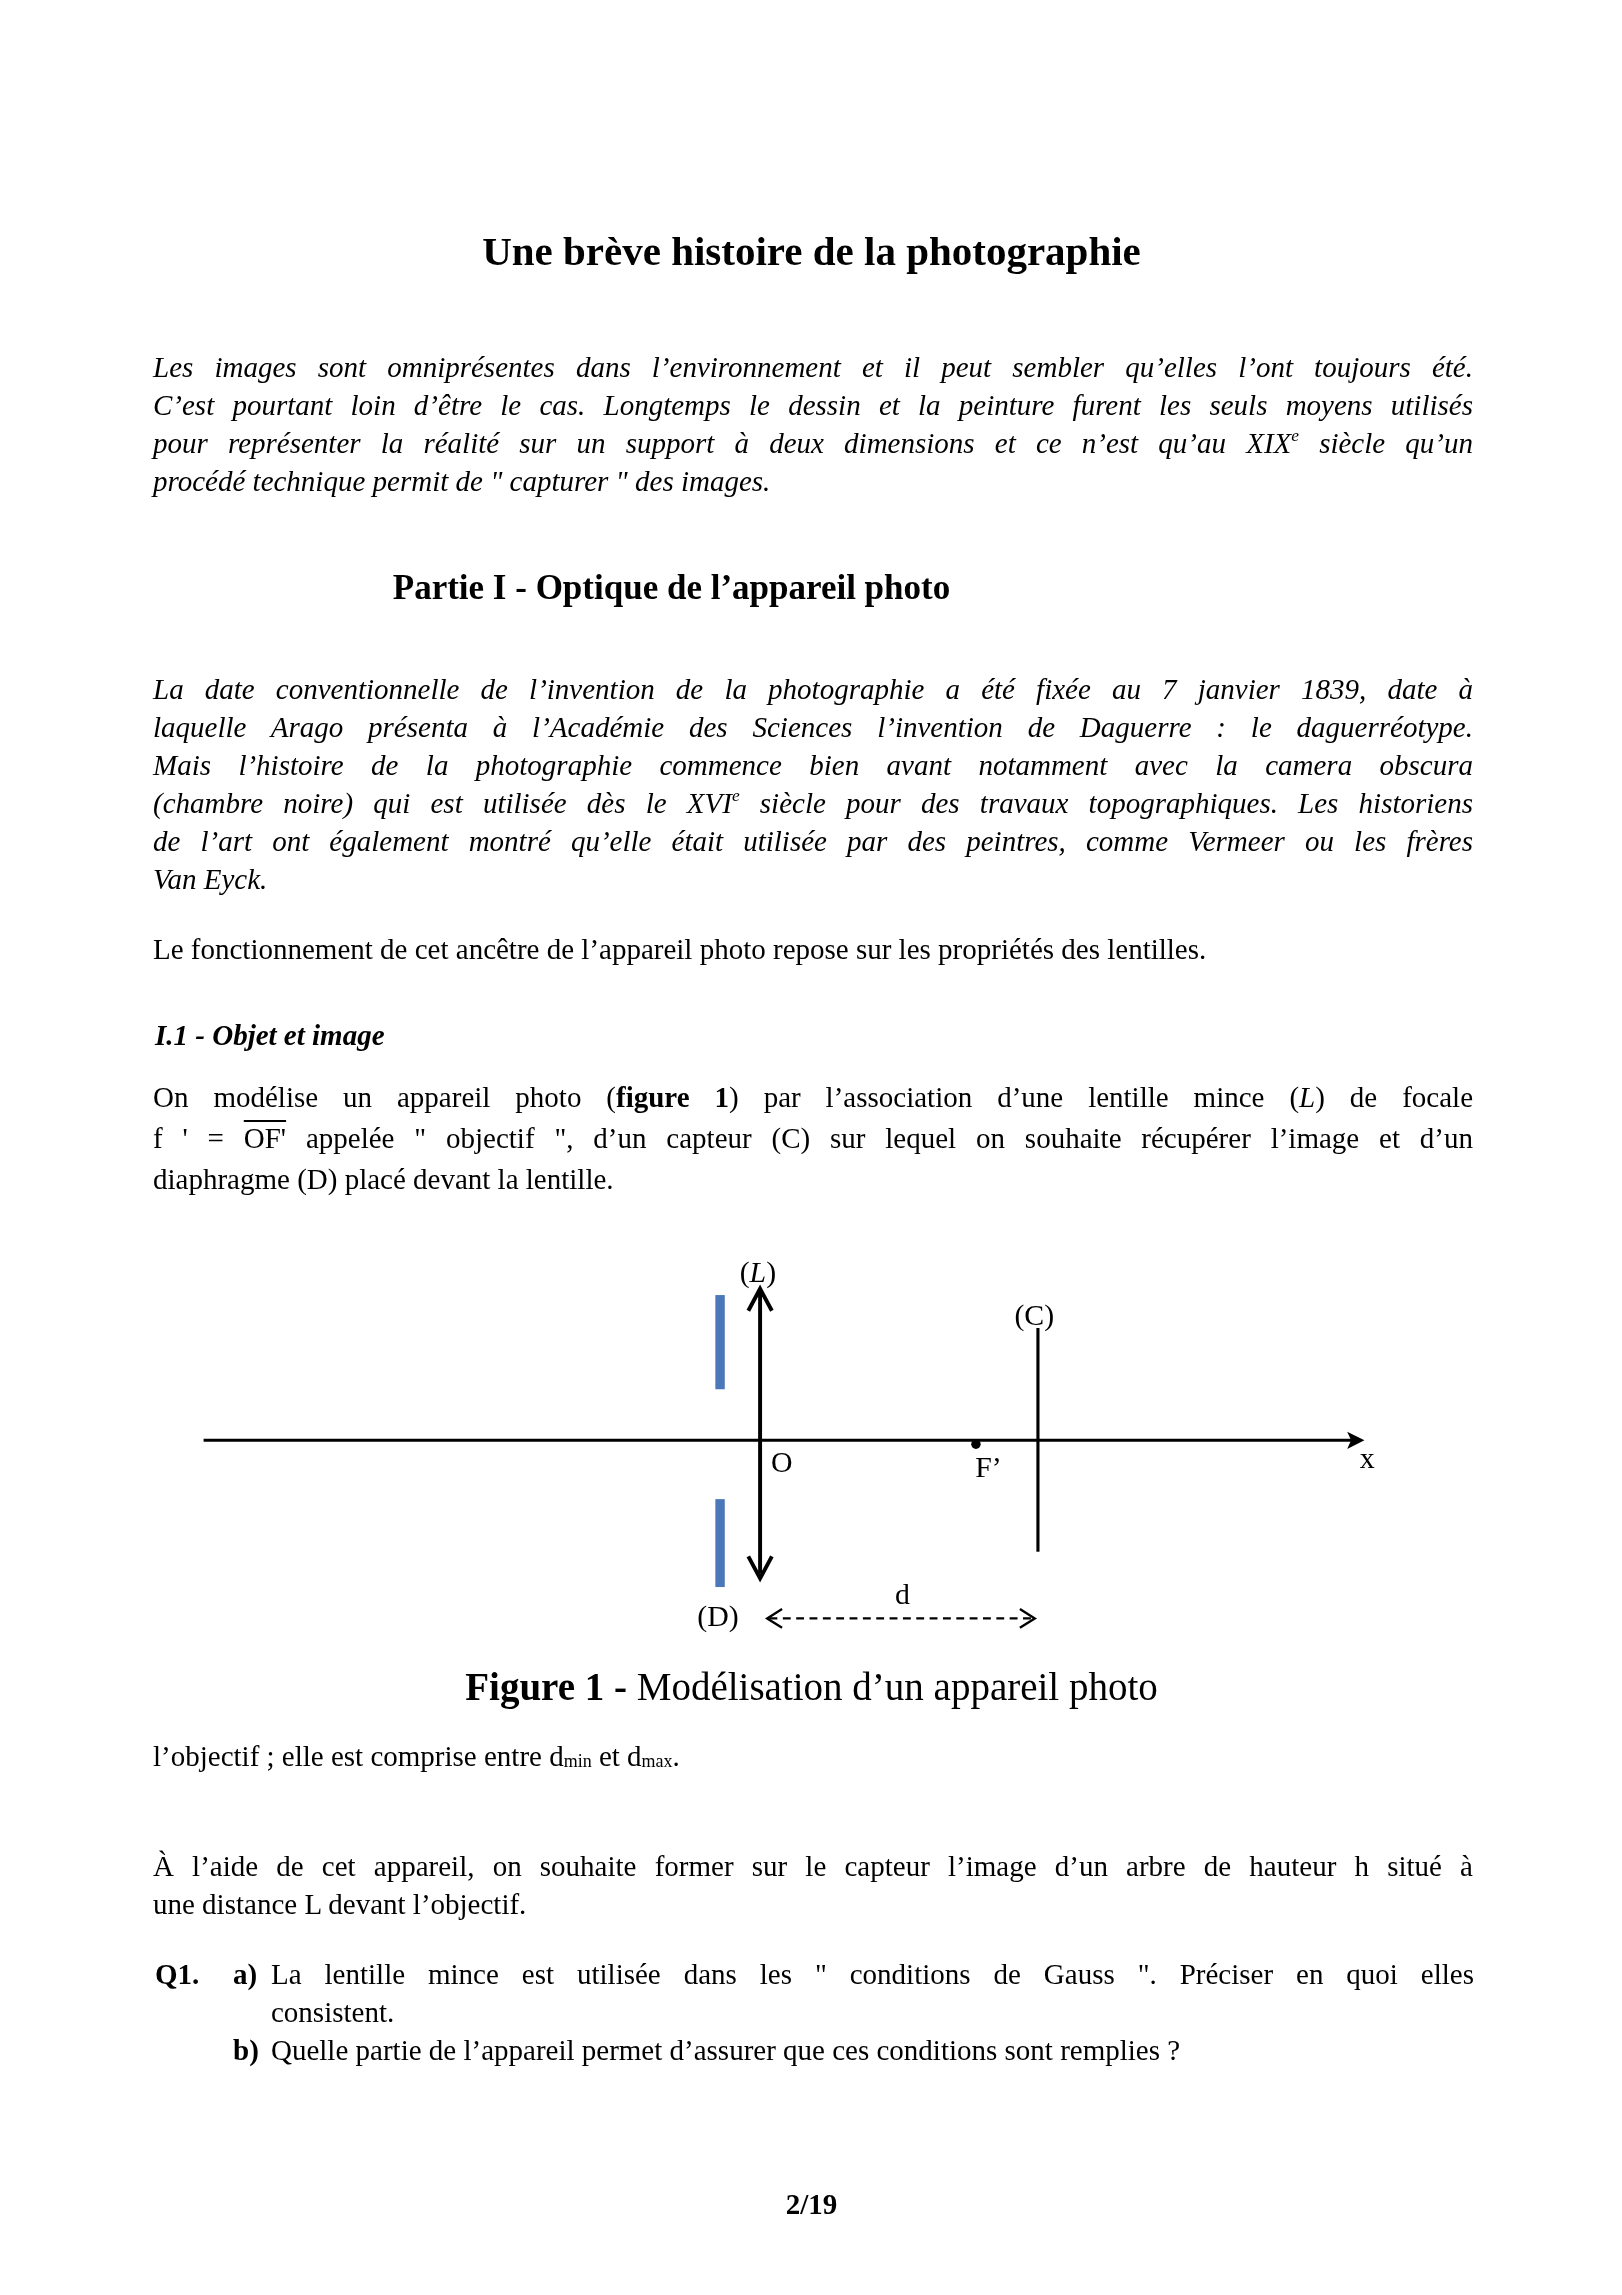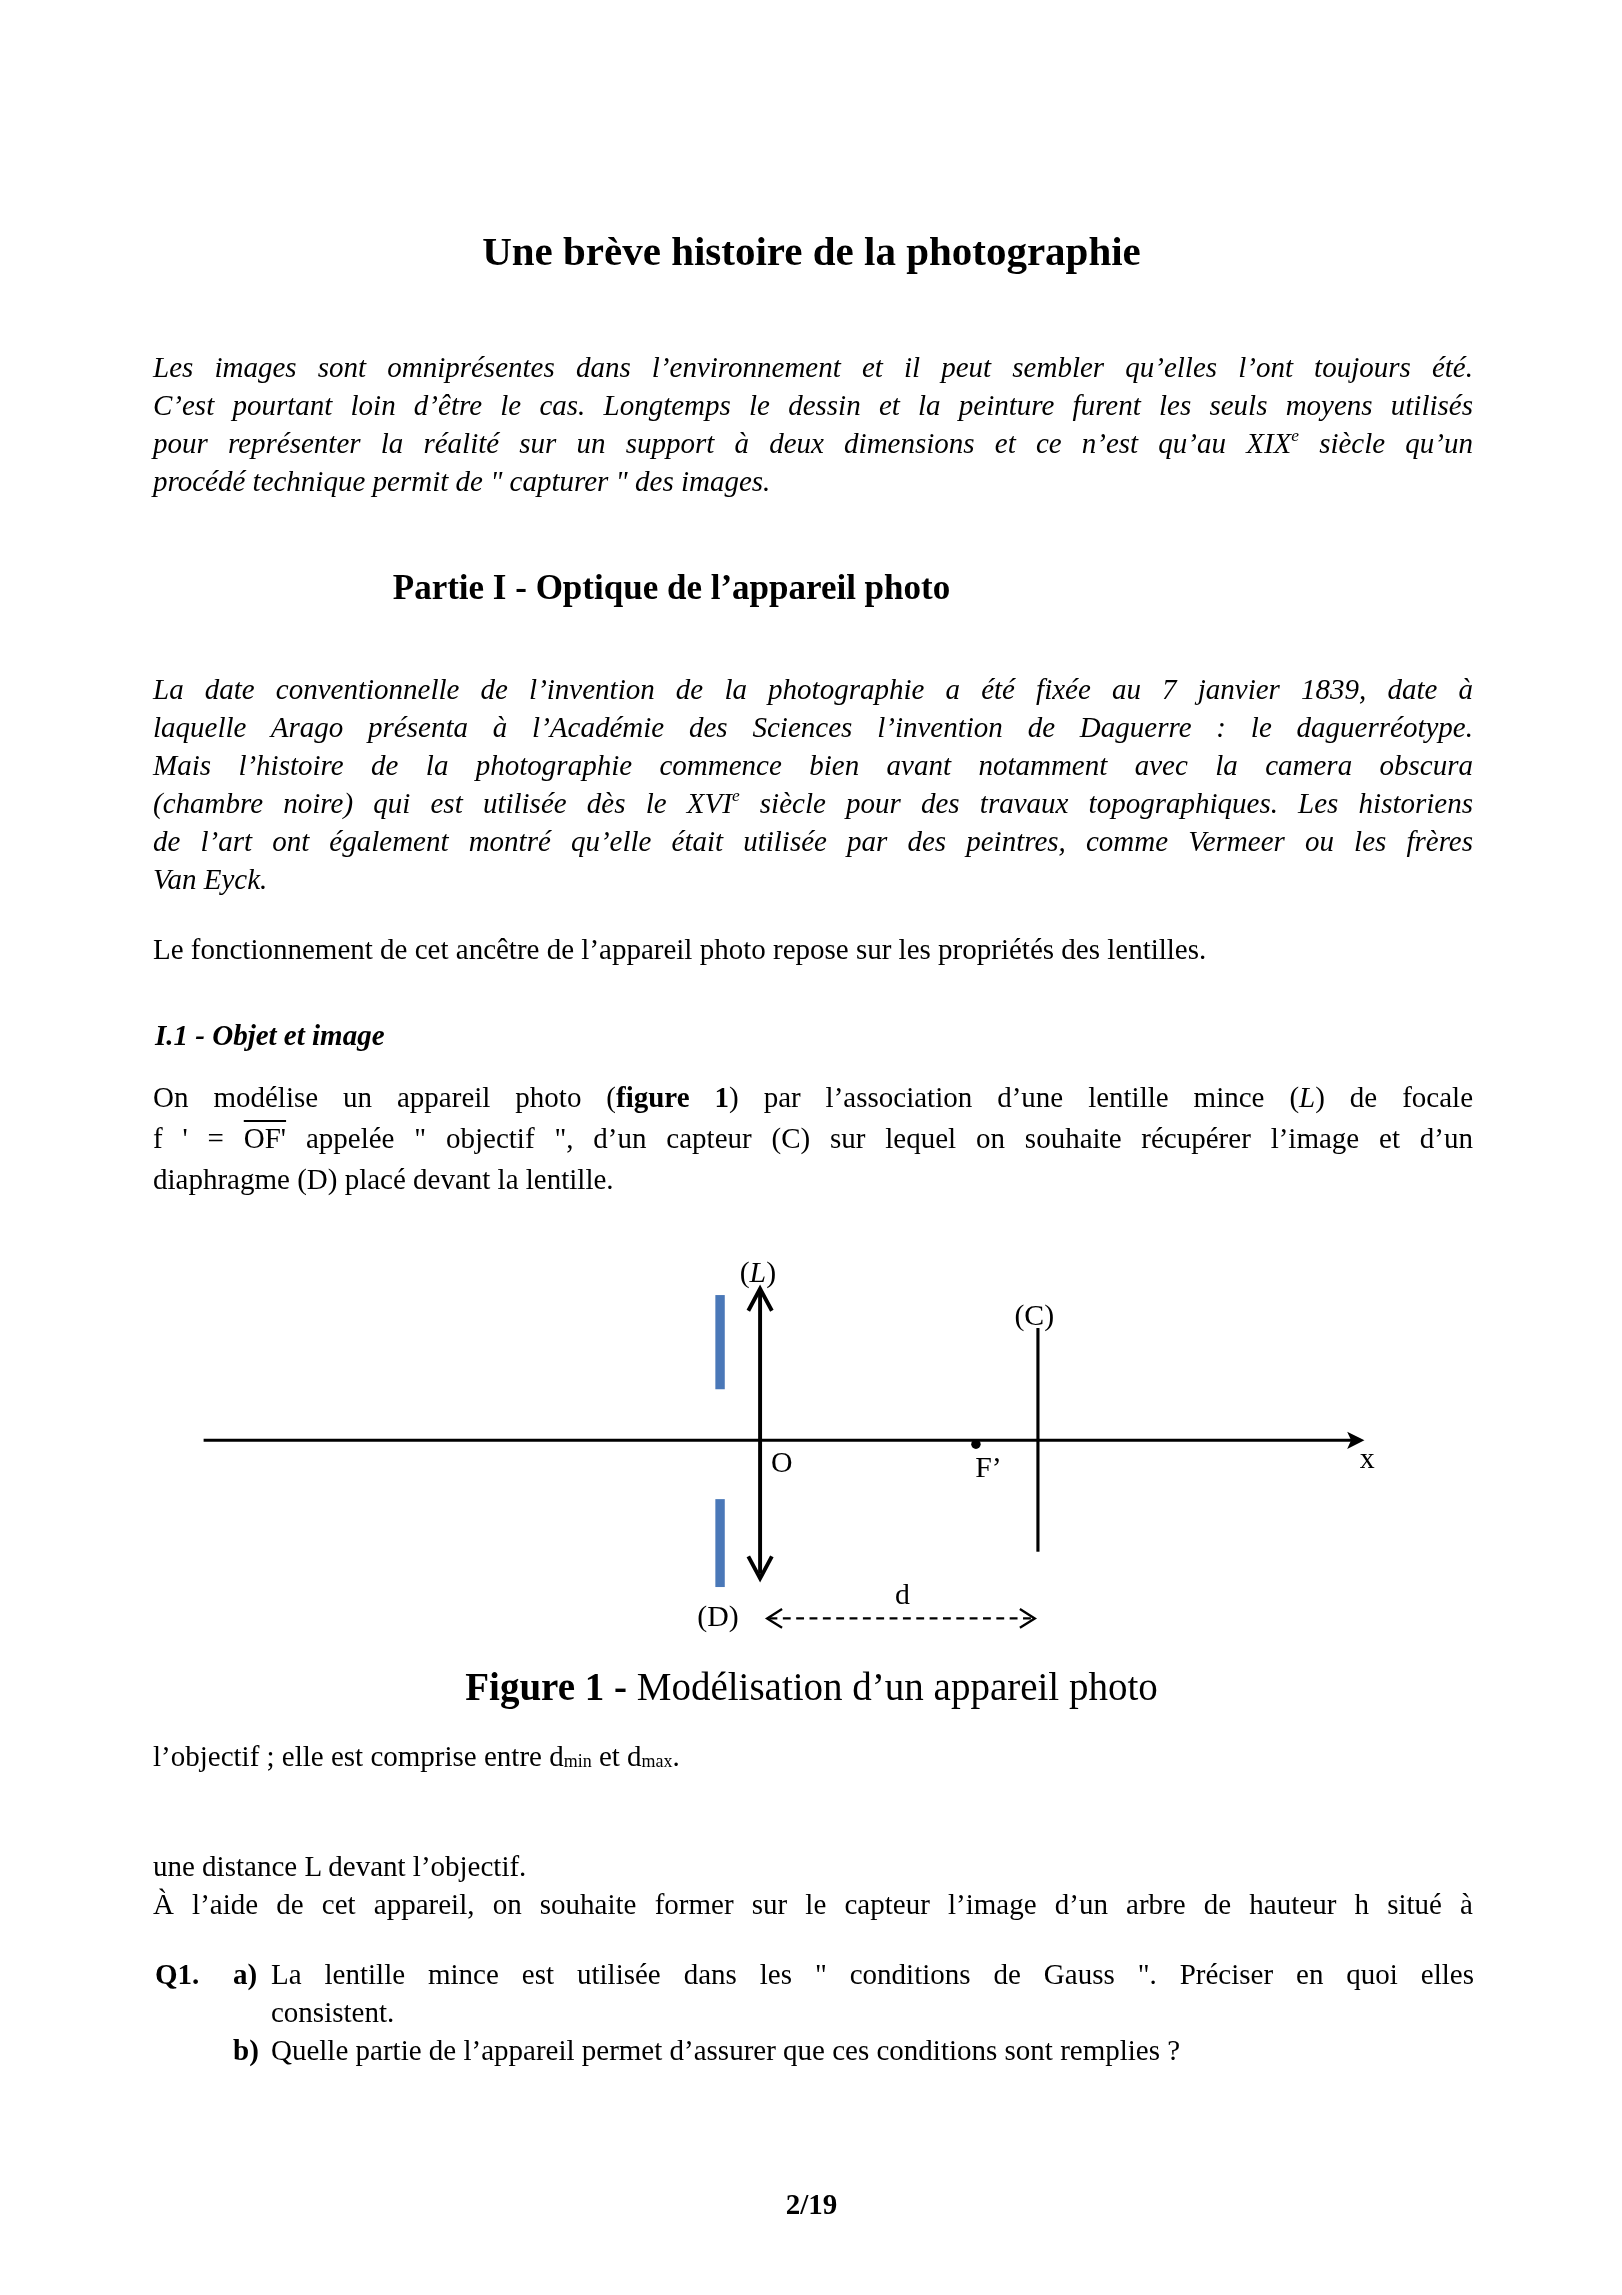--- a/index.html
+++ b/index.html
@@ -111,22 +111,22 @@
   <text class="diag-label" x="1140" y="2043">d</text>
 </svg>
 
 <div class="abs caption"><b>Figure 1 -</b><span> Modélisation d’un appareil photo</span></div>
 
 <div class="para" style="top:1737px;">
   <span class="line last"><span>l’objectif ; elle est comprise entre d</span><sub class="small">min</sub><span> et d</span><sub class="small">max</sub><span>.</span></span>
 </div>
 
 <div class="para" style="top:1847px;">
+  <span class="line">À l’aide de cet appareil, on souhaite former sur le capteur l’image d’un arbre de hauteur h situé à</span>
   <span class="line last">une distance L devant l’objectif.</span>
-  <span class="line">À l’aide de cet appareil, on souhaite former sur le capteur l’image d’un arbre de hauteur h situé à</span>
 </div>
 
 <div class="qrow" style="top:1955px; left:0; width:1623px; height:126px;padding-left:40px;">
   <span class="qlabel" style="top:0;">Q1.</span>
   <span class="qsub" style="top:0;">a)</span>
   <div class="qtext" style="top:0;">
     <span class="line">La lentille mince est utilisée dans les " conditions de Gauss ". Préciser en quoi elles</span>
     <span class="line last">consistent.</span>
   </div>
   <span class="qsub" style="top:76px;">b)</span>

